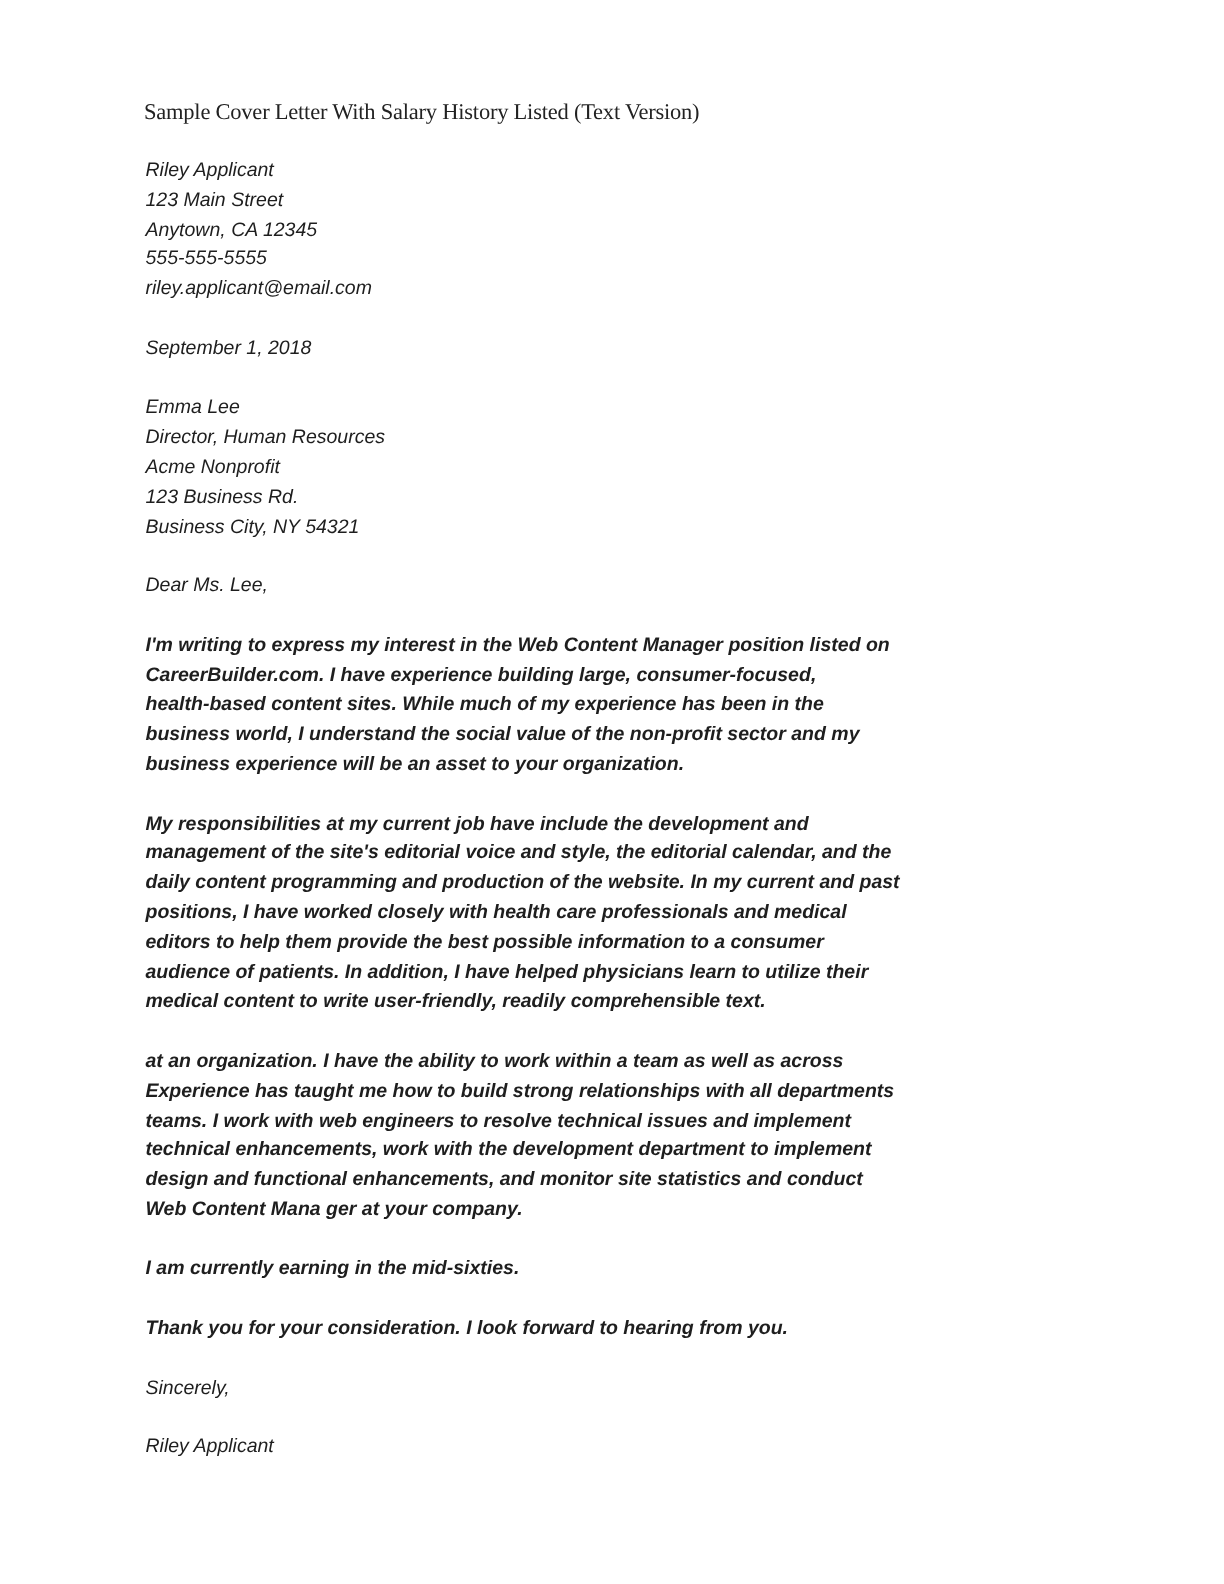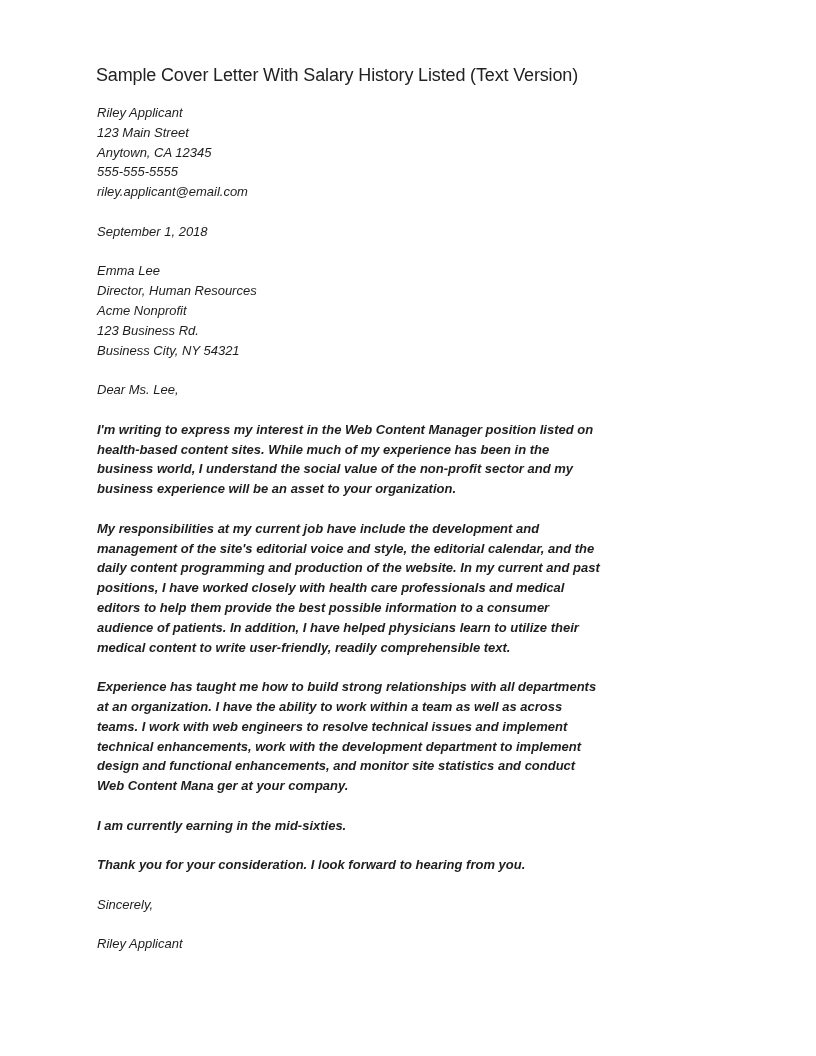--- a/index.html
+++ b/index.html
@@ -19,22 +19,22 @@
       left: 0;
       top: 0;
       width: 816px;
       height: 1056px;
       background: #ffffff;
     }
     .title {
       position: absolute;
       left: 96px;
       top: 65px;
-      font-family: Liberation Sans, sans-serif;
-      font-size: 18px;
+      font-family: Liberation Serif, serif;
+      font-size: 15px;
       letter-spacing: -0.15px;
       color: #222;
       white-space: nowrap;
       line-height: 20px;
     }
     .body {
       position: absolute;
       left: 97px;
       top: 103px;
       width: 640px;
@@ -84,38 +84,39 @@
       <span class="line">123 Business Rd.</span>
       <span class="line">Business City, NY 54321</span>
     </div>
 
     <div class="block">
       <span class="line">Dear Ms. Lee,</span>
     </div>
 
     <div class="block para">
       <span class="line">I'm writing to express my interest in the Web Content Manager position listed on</span>
+      <span class="line">CareerBuilder.com. I have experience building large, consumer-focused,</span>
       <span class="line">health-based content sites. While much of my experience has been in the</span>
       <span class="line">business world, I understand the social value of the non-profit sector and my</span>
       <span class="line">business experience will be an asset to your organization.</span>
     </div>
 
     <div class="block para">
       <span class="line">My responsibilities at my current job have include the development and</span>
       <span class="line">management of the site's editorial voice and style, the editorial calendar, and the</span>
       <span class="line">daily content programming and production of the website. In my current and past</span>
       <span class="line">positions, I have worked closely with health care professionals and medical</span>
       <span class="line">editors to help them provide the best possible information to a consumer</span>
       <span class="line">audience of patients. In addition, I have helped physicians learn to utilize their</span>
       <span class="line">medical content to write user-friendly, readily comprehensible text.</span>
     </div>
 
     <div class="block para">
+      <span class="line">at an organization. I have the ability to work within a team as well as across</span>
       <span class="line">Experience has taught me how to build strong relationships with all departments</span>
-      <span class="line">at an organization. I have the ability to work within a team as well as across</span>
       <span class="line">teams. I work with web engineers to resolve technical issues and implement</span>
       <span class="line">technical enhancements, work with the development department to implement</span>
       <span class="line">design and functional enhancements, and monitor site statistics and conduct</span>
       <span class="line">Web Content Mana ger at your company.</span>
     </div>
 
     <div class="block para">
       <span class="line">I am currently earning in the mid-sixties.</span>
     </div>
 

